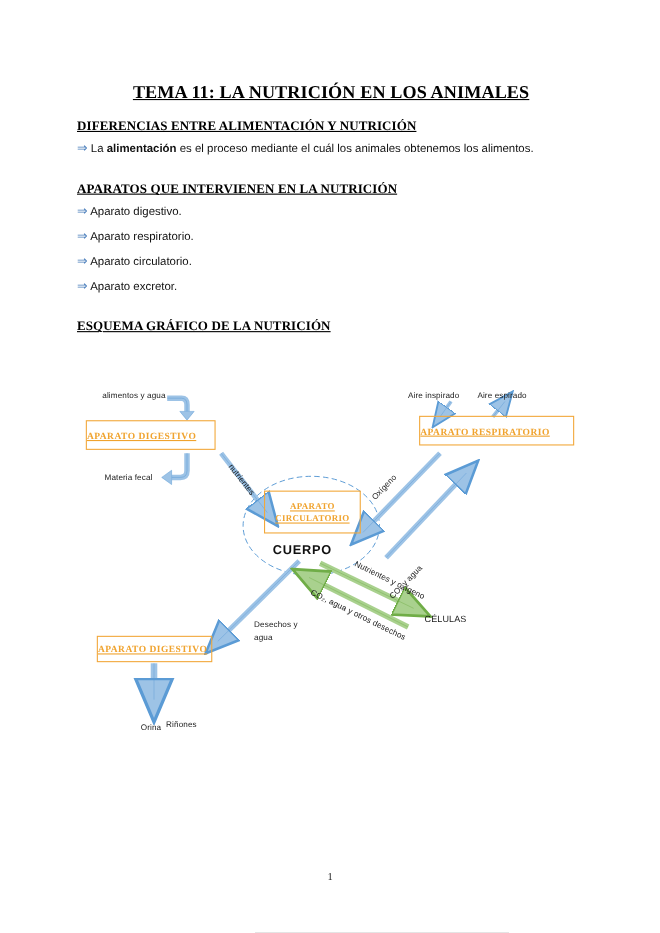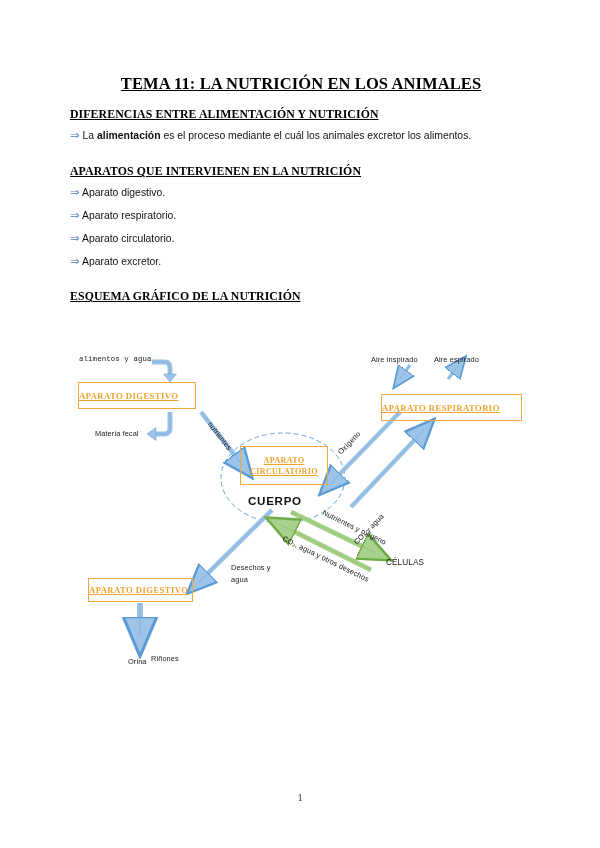--- a/index.html
+++ b/index.html
@@ -66,21 +66,21 @@
     text-align:center;
     letter-spacing:.45px;
     display:flex;
     align-items:center;
     background:transparent;
     box-sizing:border-box;
     overflow:hidden;
     text-decoration:underline;
   }
   .box-digestivo{ left:78px; top:382px; width:118px; height:27px; }
-  .box-respiratorio{ left:381px; top:394px; width:141px; height:27px;}
+  .box-respiratorio{ left:381px; top:378px; width:141px; height:27px;}
   .box-circulatorio{
     left:240px; top:446px; width:88px; height:39px;
     font-size:8.1px; letter-spacing:.3px; line-height:11px;
   }
   .box-excretor{ left:88px; top:578px; width:105px; height:24px; }
   .cuerpo{
     position:absolute;
     left:248px; top:494px;
     font-size:11.6px;
     font-weight:bold;
@@ -104,21 +104,21 @@
 <div class="page">
 
   <div class="doc">
 
     <h1 class="title"><span>TEMA 11: LA NUTRICIÓN EN LOS ANIMALES</span></h1>
 
     <h2 class="section"><span>DIFERENCIAS ENTRE ALIMENTACIÓN Y NUTRICIÓN</span></h2>
 
     <p class="para">
       <span class="arrow-g">⇒</span>
-      <span>La </span><b>alimentación</b><span> es el proceso mediante el cuál los animales excretor los alimentos.</span>
+      <span>La </span><b>alimentación</b><span> es el proceso mediante el cuál los animales obtenemos los alimentos.</span>
     </p>
 
 
     <div class="spacer-md"></div>
 
     <h2 class="section"><span>APARATOS QUE INTERVIENEN EN LA NUTRICIÓN</span></h2>
 
     <p class="bullet">
       <span class="arrow-g">⇒</span>
       <span>Aparato digestivo.</span>
@@ -220,21 +220,21 @@
     <div class="box box-circulatorio">
         <span>APARATO CIRCULATORIO</span>
       </div>
     <div class="box box-excretor">
         <span>APARATO DIGESTIVO</span>
       </div>
 
     <div class="cuerpo">CUERPO</div>
 
     
-    <div class="lbl" style="left:79px; top:355px;font-family:Liberation Mono, monospace;">alimentos y agua</div>
+    <div class="lbl" style="left:93px; top:355px;">alimentos y agua</div>
     <div class="lbl" style="left:95px; top:429px;">Materia fecal</div>
     <div class="lbl" style="left:371px; top:355px;">Aire inspirado</div>
     <div class="lbl" style="left:434px; top:355px;">Aire espirado</div>
     <div class="lbl" style="left:231px; top:563px;">Desechos y</div>
     <div class="lbl" style="left:231px; top:575px;">agua</div>
     <div class="lbl" style="left:151px; top:614px;margin-top:40px;">Riñones</div>
     <div class="lbl" style="left:128px; top:657px;">Orina</div>
     <div class="lbl" style="left:386px; top:558px; font-size:8.2px;">CÉLULAS</div>
 
     

